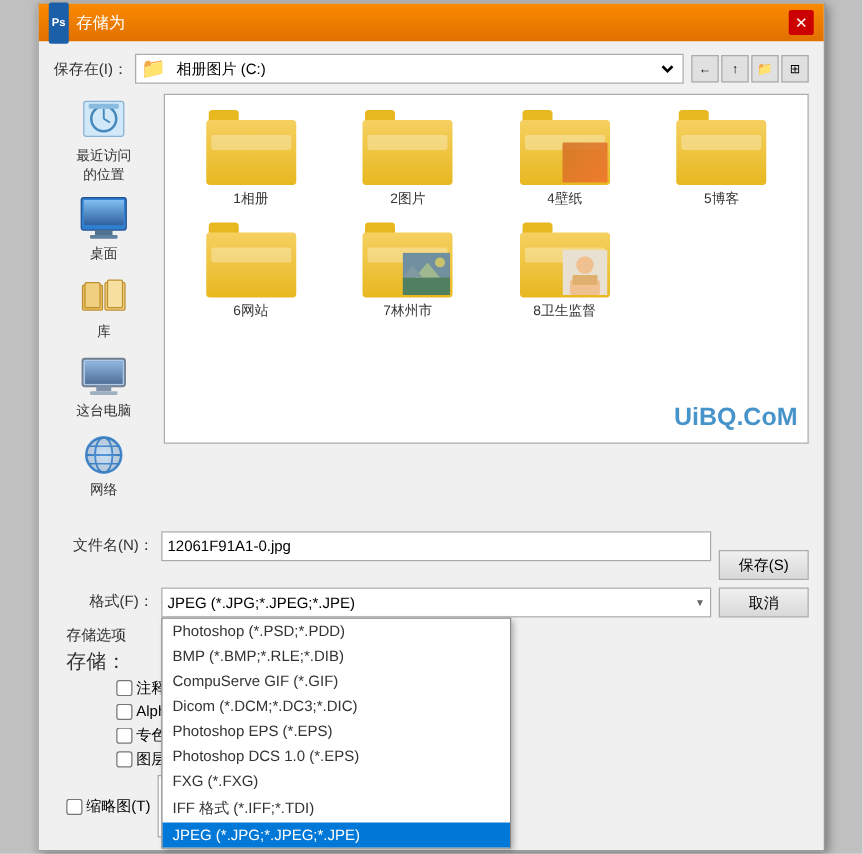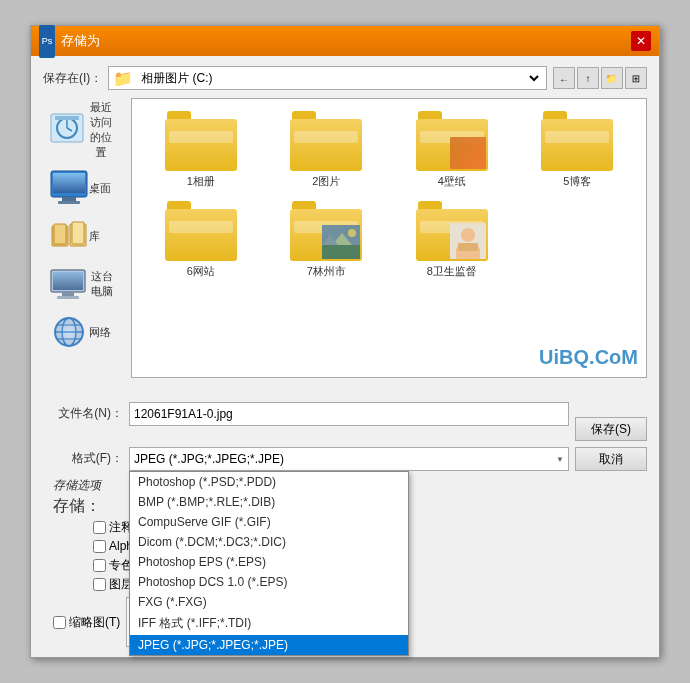--- a/index.html
+++ b/index.html
@@ -35,21 +35,21 @@
     }
     .ps-icon {
       width: 16px;
       height: 33px;
       background: #1a5fa8;
       border-radius: 2px;
       display: flex;
       align-items: center;
       justify-content: center;
       font-size: 9px;
-      font-weight: normal;
+      font-weight: bold;
       color: white;
     }
     .title-text {
       font-size: 13px;
       color: white;
     }
     .close-btn {
       width: 20px;
       height: 20px;
       background: #cc0000;
@@ -116,21 +116,21 @@
     }
     .sidebar {
       width: 80px;
       display: flex;
       flex-direction: column;
       gap: 4px;
       align-items: center;
     }
     .sidebar-item {
       display: flex;
-      flex-direction: row;
+      flex-direction: column;
       align-items: center;
       cursor: pointer;
       padding: 2px;
       width: 72px;
     }
     .sidebar-icon {
       width: 40px;
       height: 40px;
       display: flex;
       align-items: center;
@@ -542,21 +542,21 @@
             <div class="fp-item fp-selected">JPEG (*.JPG;*.JPEG;*.JPE)</div>
 
           </div>
         </div>
         <button class="action-btn" style="margin-top:0;">取消</button>
       </div>
     </div>
 
     <div style="display:flex;gap:16px;margin-bottom:4px;margin-left:10px;">
       <div>
-        <div style="font-size:12px;color:#333;margin-bottom:2px;font-style:italic;">存储选项</div>
+        <div style="font-size:12px;color:#333;margin-bottom:2px;">存储选项</div>
         <div style="font-size:16px;color:#333;margin-bottom:2px;">存储：</div>
         <div style="display:flex;flex-direction:column;gap:2px;padding-left:40px;">
           <label style="font-size:12px;display:flex;align-items:center;gap:3px;"><input type="checkbox" style=""> 注释</label>
           <label style="font-size:12px;display:flex;align-items:center;gap:3px;"><input type="checkbox" style=""> Alpha 通道</label>
           <label style="font-size:12px;display:flex;align-items:center;gap:3px;"><input type="checkbox" style=""> 专色</label>
           <label style="font-size:12px;display:flex;align-items:center;gap:3px;"><input type="checkbox" style=""> 图层</label>
         </div>
       </div>
       <div>
         <div style="font-size:12px;color:#333;margin-bottom:2px;">颜色：</div>

